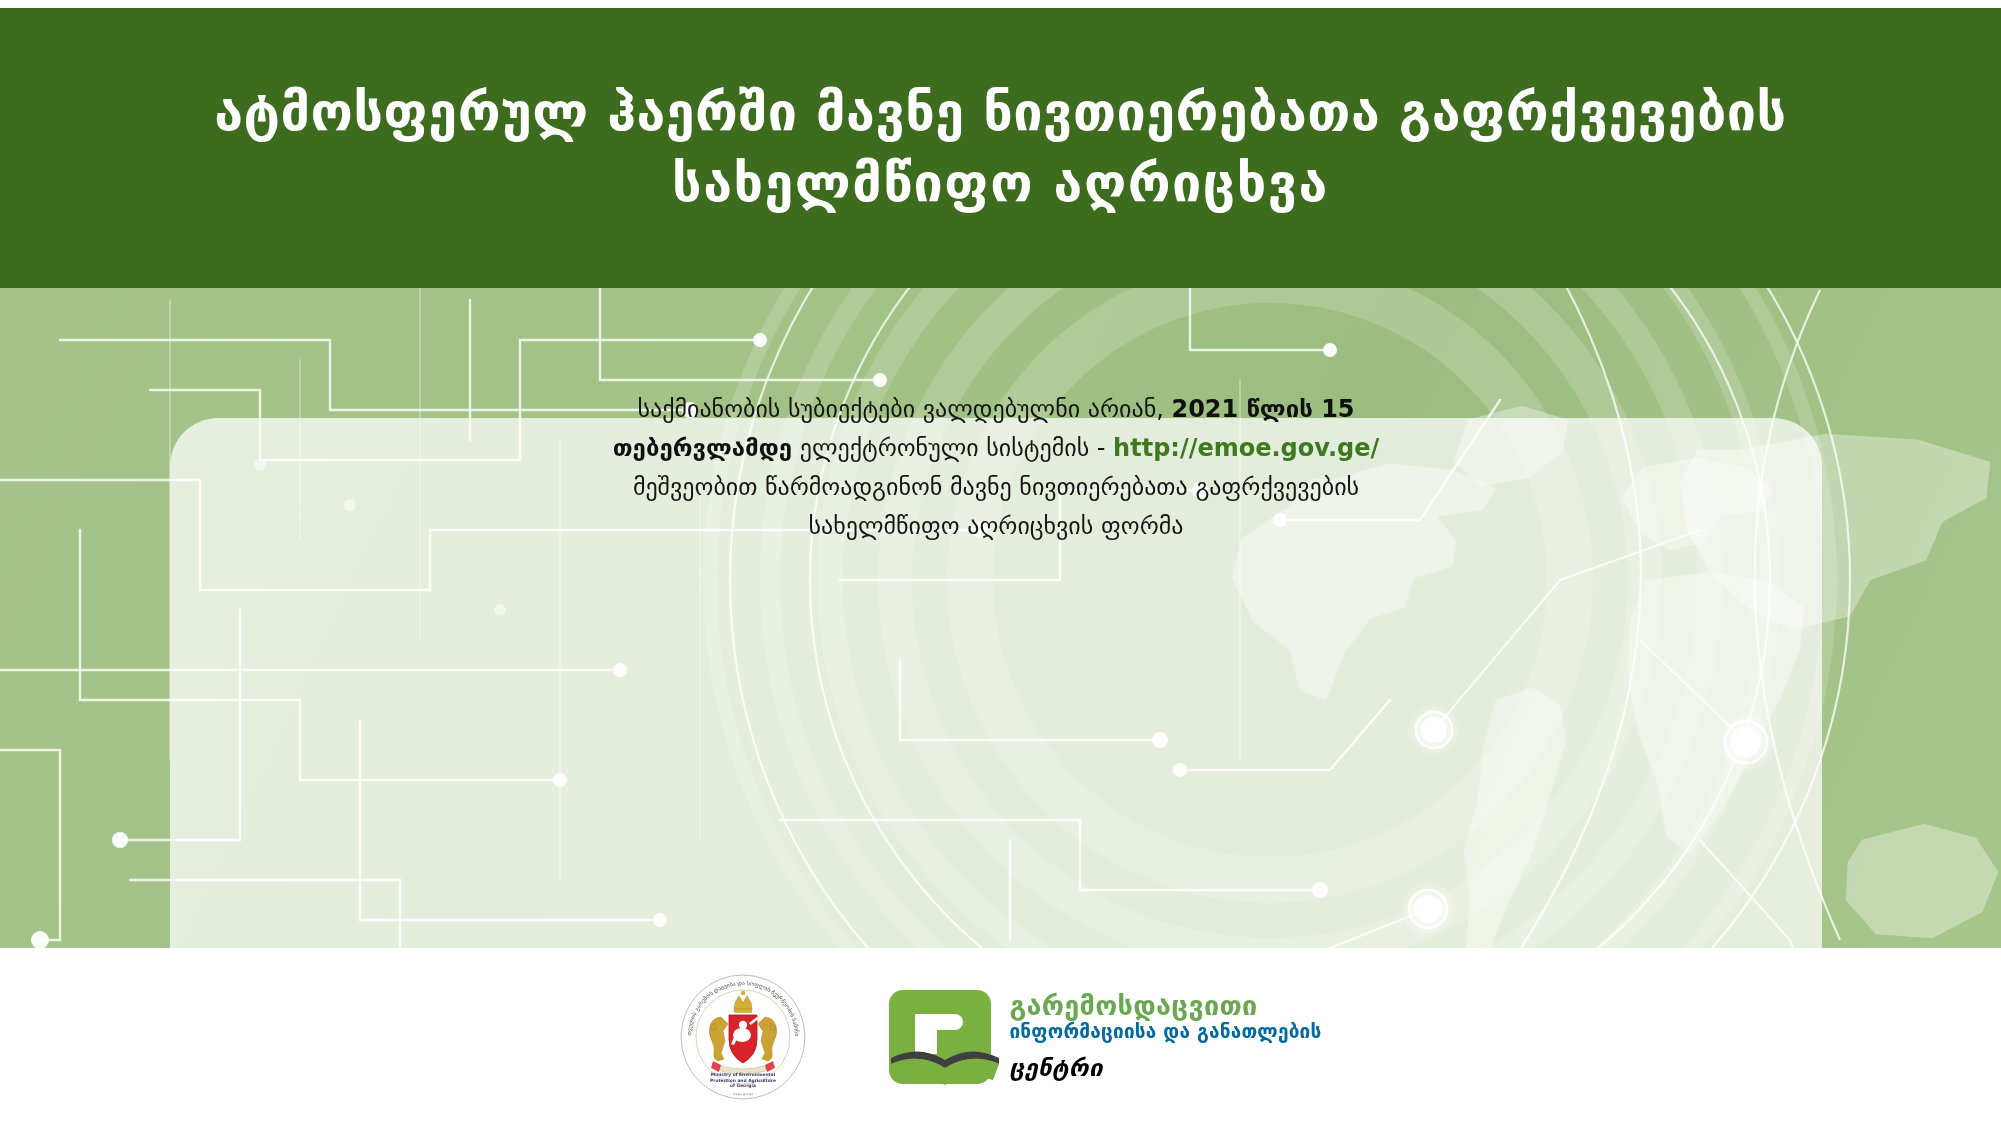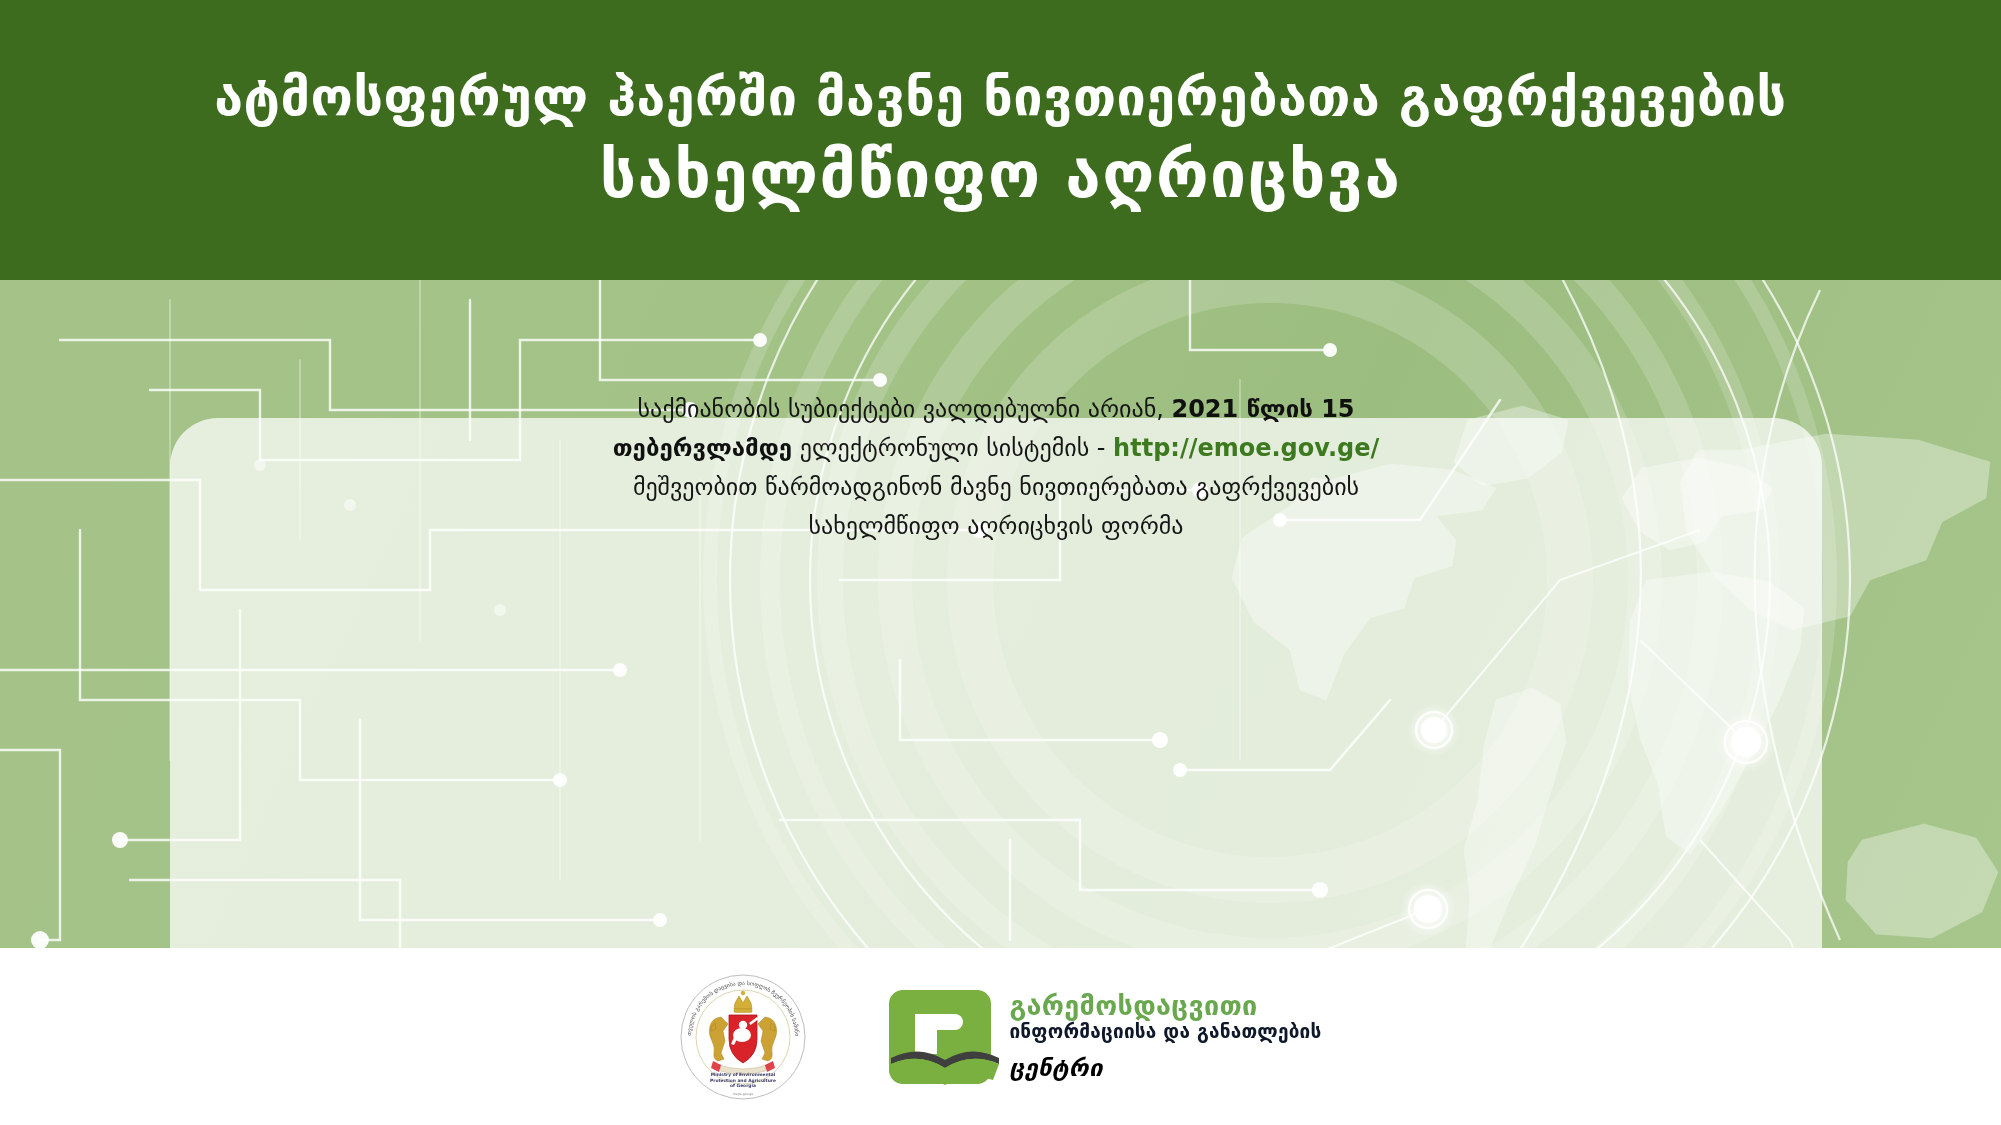--- a/index.html
+++ b/index.html
@@ -11,37 +11,37 @@
   }
   #poster {
     position: relative;
     width: 2001px; height: 1125px;
     background: #ffffff;
     overflow: hidden;
   }
 
   
   .header {
-    position: absolute; left: 0; top: 0;
+    position: absolute; left: 0; top: 8px;
     width: 2001px; height: 280px;
     background: #3d6c1f;
     display: flex; flex-direction: column;
     align-items: center; justify-content: center;
     z-index: 40;
   }
   .header-line {
     color: #ffffff;
     font-weight: 700;
     letter-spacing: 0.5px;
     text-align: center;
     line-height: 1.18;
     white-space: nowrap;
   }
   .header-line-1 { font-size: 52px; }
-  .header-line-2 { font-size: 64px; margin-top: 10px; letter-spacing: 1.5px; }
+  .header-line-2 { font-size: 52px; margin-top: 10px; letter-spacing: 1.5px; }
 
   
   .band {
     position: absolute; left: 0; top: 280px;
     width: 2001px; height: 668px;
     background: linear-gradient(115deg, #a5c389 0%, #a2c286 38%, #9cbd80 62%, #a7c68c 100%);
     overflow: hidden;
     z-index: 10;
   }
   .band-svg { position: absolute; left: 0; top: 0; width: 2001px; height: 668px; }
@@ -85,21 +85,21 @@
   }
 
   
   .seal { position: relative; width: 128px; height: 128px; }
 
   
   .eiec { display: flex; align-items: center; gap: 4px; }
   .eiec-mark { width: 120px; height: 106px; }
   .eiec-text { display: flex; flex-direction: column; line-height: 1.05; }
   .eiec-t1 { font-size: 27px; font-weight: 700; color: #6aa84f; letter-spacing: 0.3px; }
-  .eiec-t2 { font-size: 19px; font-weight: 700; color: #0f172a; letter-spacing: 0.2px; margin-top: 2px; }
+  .eiec-t2 { font-size: 19px; font-weight: 700; color: #0369a1; letter-spacing: 0.2px; margin-top: 2px; }
   .eiec-t3 { font-size: 24px; font-weight: 700; color: #000000; letter-spacing: 0.3px; margin-top: 14px; font-style: italic; }
 </style>
 </head>
 <body>
 
 <div id="poster">
 
   <div class="header">
     <div class="header-line header-line-1">ატმოსფერულ ჰაერში მავნე ნივთიერებათა გაფრქვევების</div>
     <div class="header-line header-line-2">სახელმწიფო  აღრიცხვა</div>

